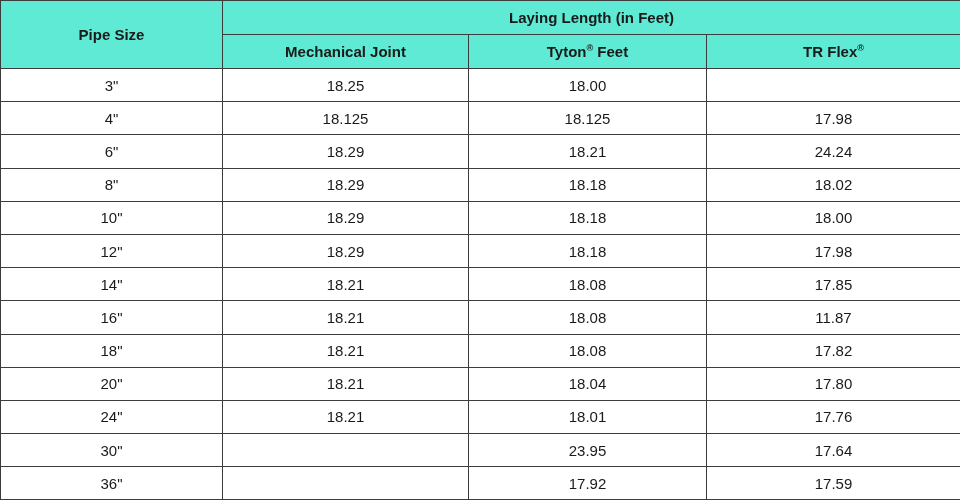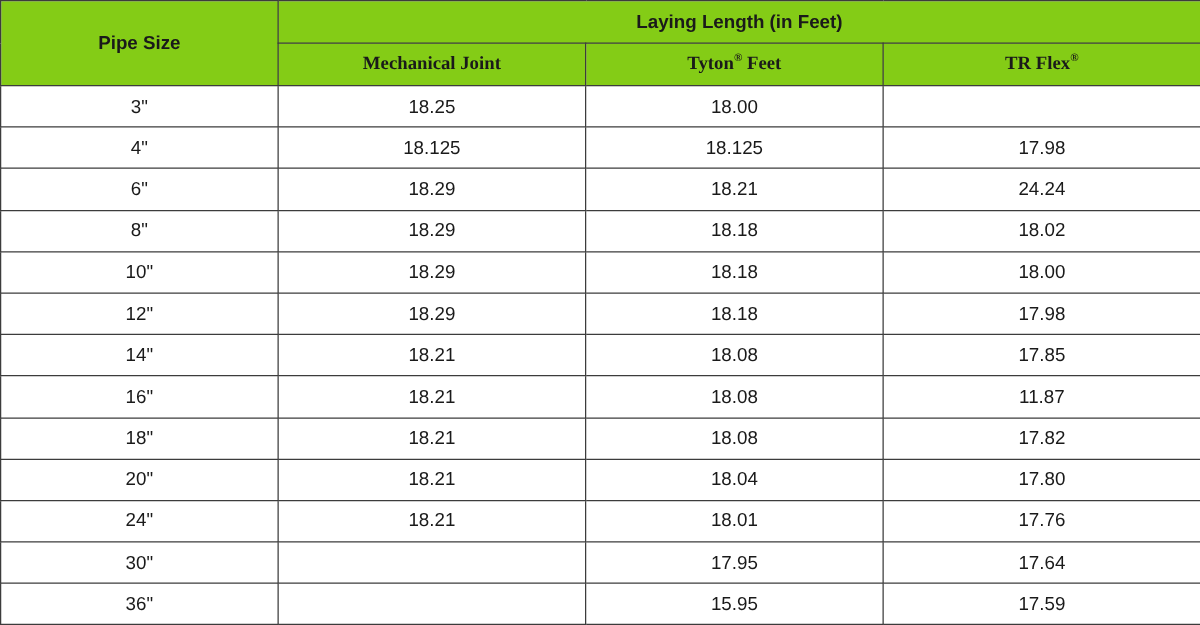--- a/index.html
+++ b/index.html
@@ -25,38 +25,37 @@
   table.laying-length col.c3 { width: 254px; }
 
   table.laying-length th,
   table.laying-length td {
     border: 1px solid #3c3c3c;
     text-align: center;
     vertical-align: middle;
     padding: 0;
   }
   thead th {
-    background: #84cc16;
+    background: #5eead4;
     color: #1a1a1a;
     font-weight: bold;
     font-size: 15px;
   }
   thead th.group-head {
     height: 33px;
     line-height: 33px;
   }
   thead th.pipe-size-head {
     height: 66px;
     font-size: 15px;
     text-align: center;
   }
   thead th.sub-head {
     height: 33px;
     line-height: 33px;
-    font-family: Liberation Serif, serif;
   }
   tbody td {
     height: 32.2px;
     font-size: 15px;
     font-weight: normal;
     background: #ffffff;
   }
   tbody td.size-cell {
     font-size: 15px;
   }
@@ -156,23 +155,23 @@
       </tr>
       <tr>
         <td class="size-cell">24"</td>
         <td>18.21</td>
         <td>18.01</td>
         <td>17.76</td>
       </tr>
       <tr>
         <td class="size-cell">30"</td>
         <td></td>
-        <td>17.95</td>
+        <td>23.95</td>
         <td>17.64</td>
       </tr>
       <tr>
         <td class="size-cell">36"</td>
         <td></td>
-        <td>15.95</td>
+        <td>17.92</td>
         <td>17.59</td>
       </tr>
     </tbody>
 </table>
 
 </body></html>

